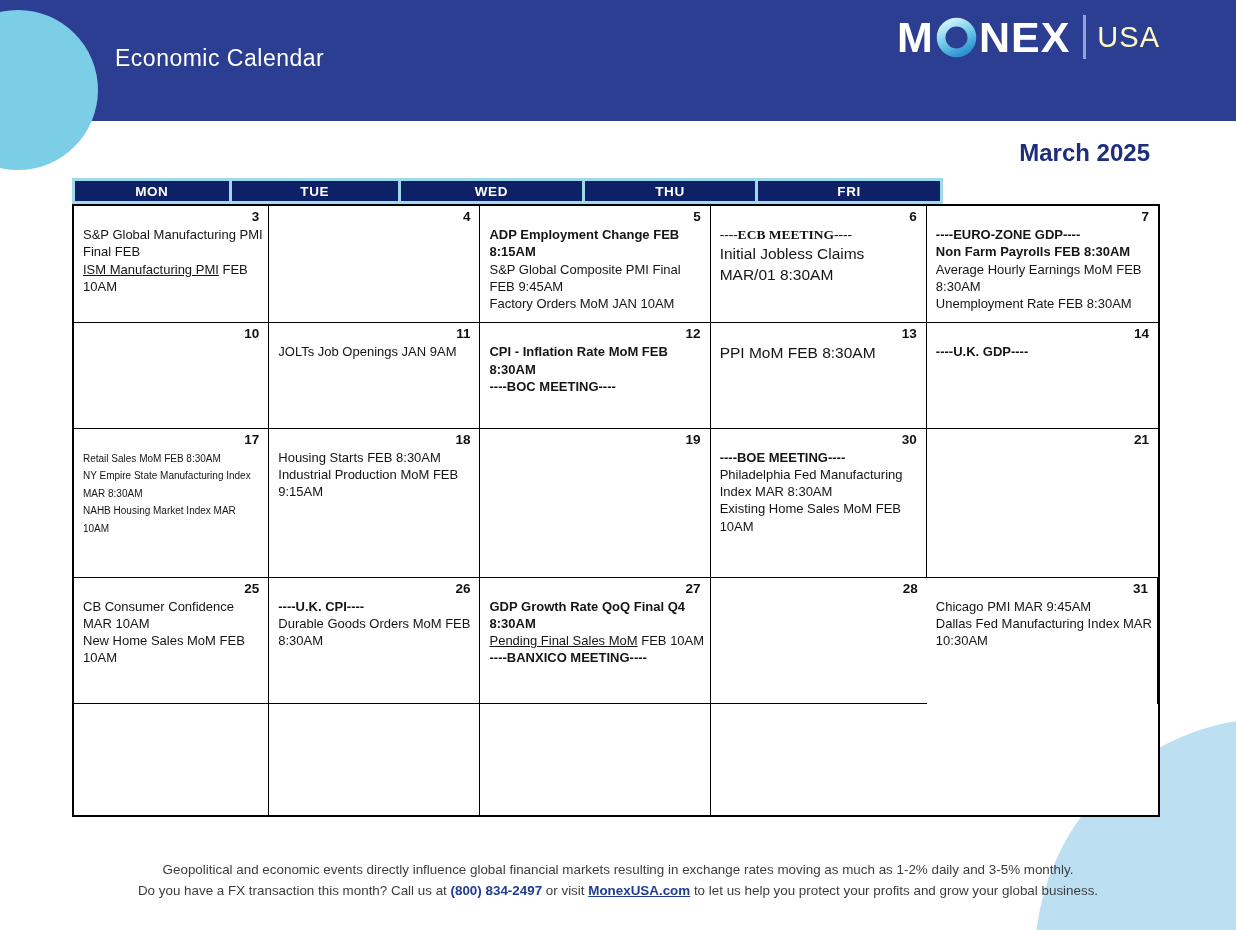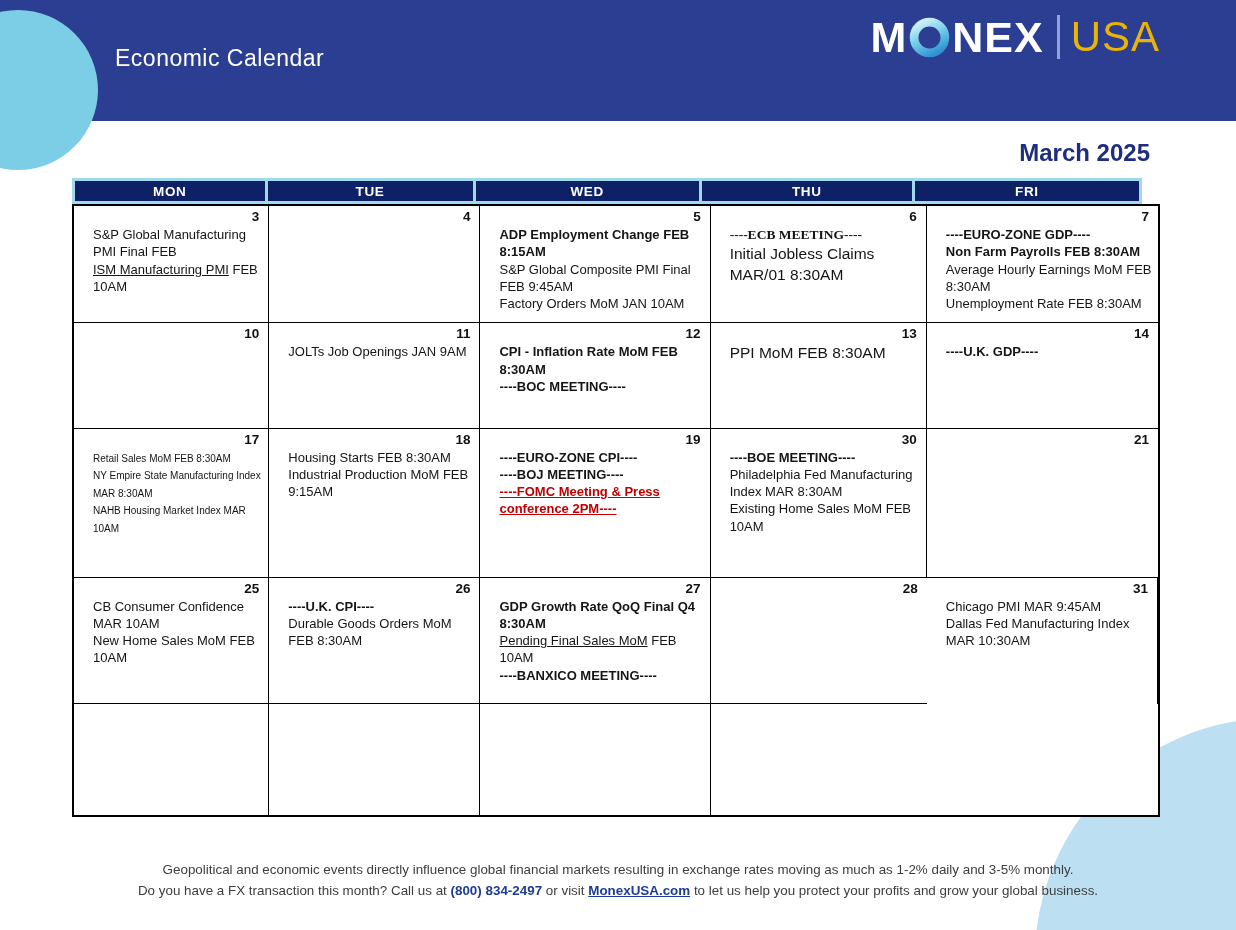--- a/index.html
+++ b/index.html
@@ -12,39 +12,39 @@
   .circle-bottom{position:absolute;left:1035px;top:718px;width:480px;height:480px;border-radius:50%;
               background:var(--circle-bottom,#BCE0F2);z-index:0;}
 
   
   .banner{position:absolute;top:0;left:0;width:100%;height:121px;background:var(--banner-blue,#2B3E92);z-index:1;}
   .page-title{position:absolute;left:115px;top:45px;font-size:23px;font-weight:500;color:#fff;letter-spacing:.5px;}
   .logo{position:absolute;right:76px;top:11px;display:flex;align-items:center;height:52px;}
   .logo-m,.logo-nex{font-size:43px;font-weight:700;color:#fff;letter-spacing:1px;line-height:1;}
   .logo-o{width:41px;height:41px;margin:0 2px;}
   .logo-sep{width:3px;height:44px;background:#93A3D8;margin:0 11px 0 13px;}
-  .logo-usa{font-size:42px;font-weight:400;color:#eab308;letter-spacing:1px;line-height:1;}
+  .logo-usa{font-size:29px;font-weight:400;color:#fef9c3;letter-spacing:1px;line-height:1;}
 
   .month-title{position:absolute;top:139px;right:86px;font-size:24px;font-weight:700;
                color:var(--month-navy,#1E2D7D);}
 
   
-  .cal-head{position:absolute;left:72px;top:178px;width:1070px;height:26px;display:grid;gap:3px;
+  .cal-head{position:absolute;left:72px;top:178px;width:871px;height:26px;display:grid;gap:3px;
             background:var(--header-border,#A2D9EA);padding:3px;box-sizing:border-box;z-index:2;}
   .dhead{background:var(--header-navy,#0E2066);color:#fff;font-size:13.5px;font-weight:700;
          display:flex;align-items:center;justify-content:center;letter-spacing:.6px;}
 
   
   .cal-body{position:absolute;left:72px;top:204px;width:1088px;height:613px;box-sizing:border-box;
             border:2px solid #000;background:#fff;display:grid;z-index:2;}
   .cell{border-right:1px solid #000;border-bottom:1px solid #000;box-sizing:border-box;overflow:hidden;background:#fff;}
   .cell.no-r{border-right:none;}
   .cell.no-b{border-bottom:none;}
   .date{text-align:right;font-weight:700;font-size:13.5px;color:#111;padding:4px 9px 1px 0;line-height:1.1;min-height:15px;}
-  .events{padding:0 5px 2px 19px;}
+  .events{padding:0 5px 2px 9px;}
   .event{margin:0;font-size:13px;line-height:1.33;color:#151515;}
   .run.b{font-weight:700;}
   .run.u{text-decoration:underline;}
   .run.red{color:var(--accent-red,#C00000);}
   .run.serif{font-family:"Liberation Serif",serif;font-size:13.5px;}
   .run.lg{font-size:15.5px;line-height:1.33;}
   .run.sm{font-size:10px;line-height:1.45;}
 
   
   .footer{position:absolute;left:0;top:862px;width:100%;text-align:center;z-index:4;
@@ -166,25 +166,20 @@
       </div>
       <div class="cell">
         <div class="date">18</div>
         <div class="events">
           <p class="event"><span class="run">Housing Starts FEB 8:30AM</span></p>
           <p class="event"><span class="run">Industrial Production MoM FEB 9:15AM</span></p>
         </div>
       </div>
       <div class="cell">
         <div class="date">19</div>
-        <div class="events">
-          <p class="event"><span class="run b">----EURO-ZONE CPI----</span></p>
-          <p class="event"><span class="run b">----BOJ MEETING----</span></p>
-          <p class="event"><span class="run b u red">----FOMC Meeting &amp; Press conference 2PM----</span></p>
-        </div>
       </div>
       <div class="cell">
         <div class="date">30</div>
         <div class="events">
           <p class="event"><span class="run b">----BOE MEETING----</span></p>
           <p class="event"><span class="run">Philadelphia Fed Manufacturing Index MAR 8:30AM</span></p>
           <p class="event"><span class="run">Existing Home Sales MoM FEB 10AM</span></p>
         </div>
       </div>
       <div class="cell no-r">

